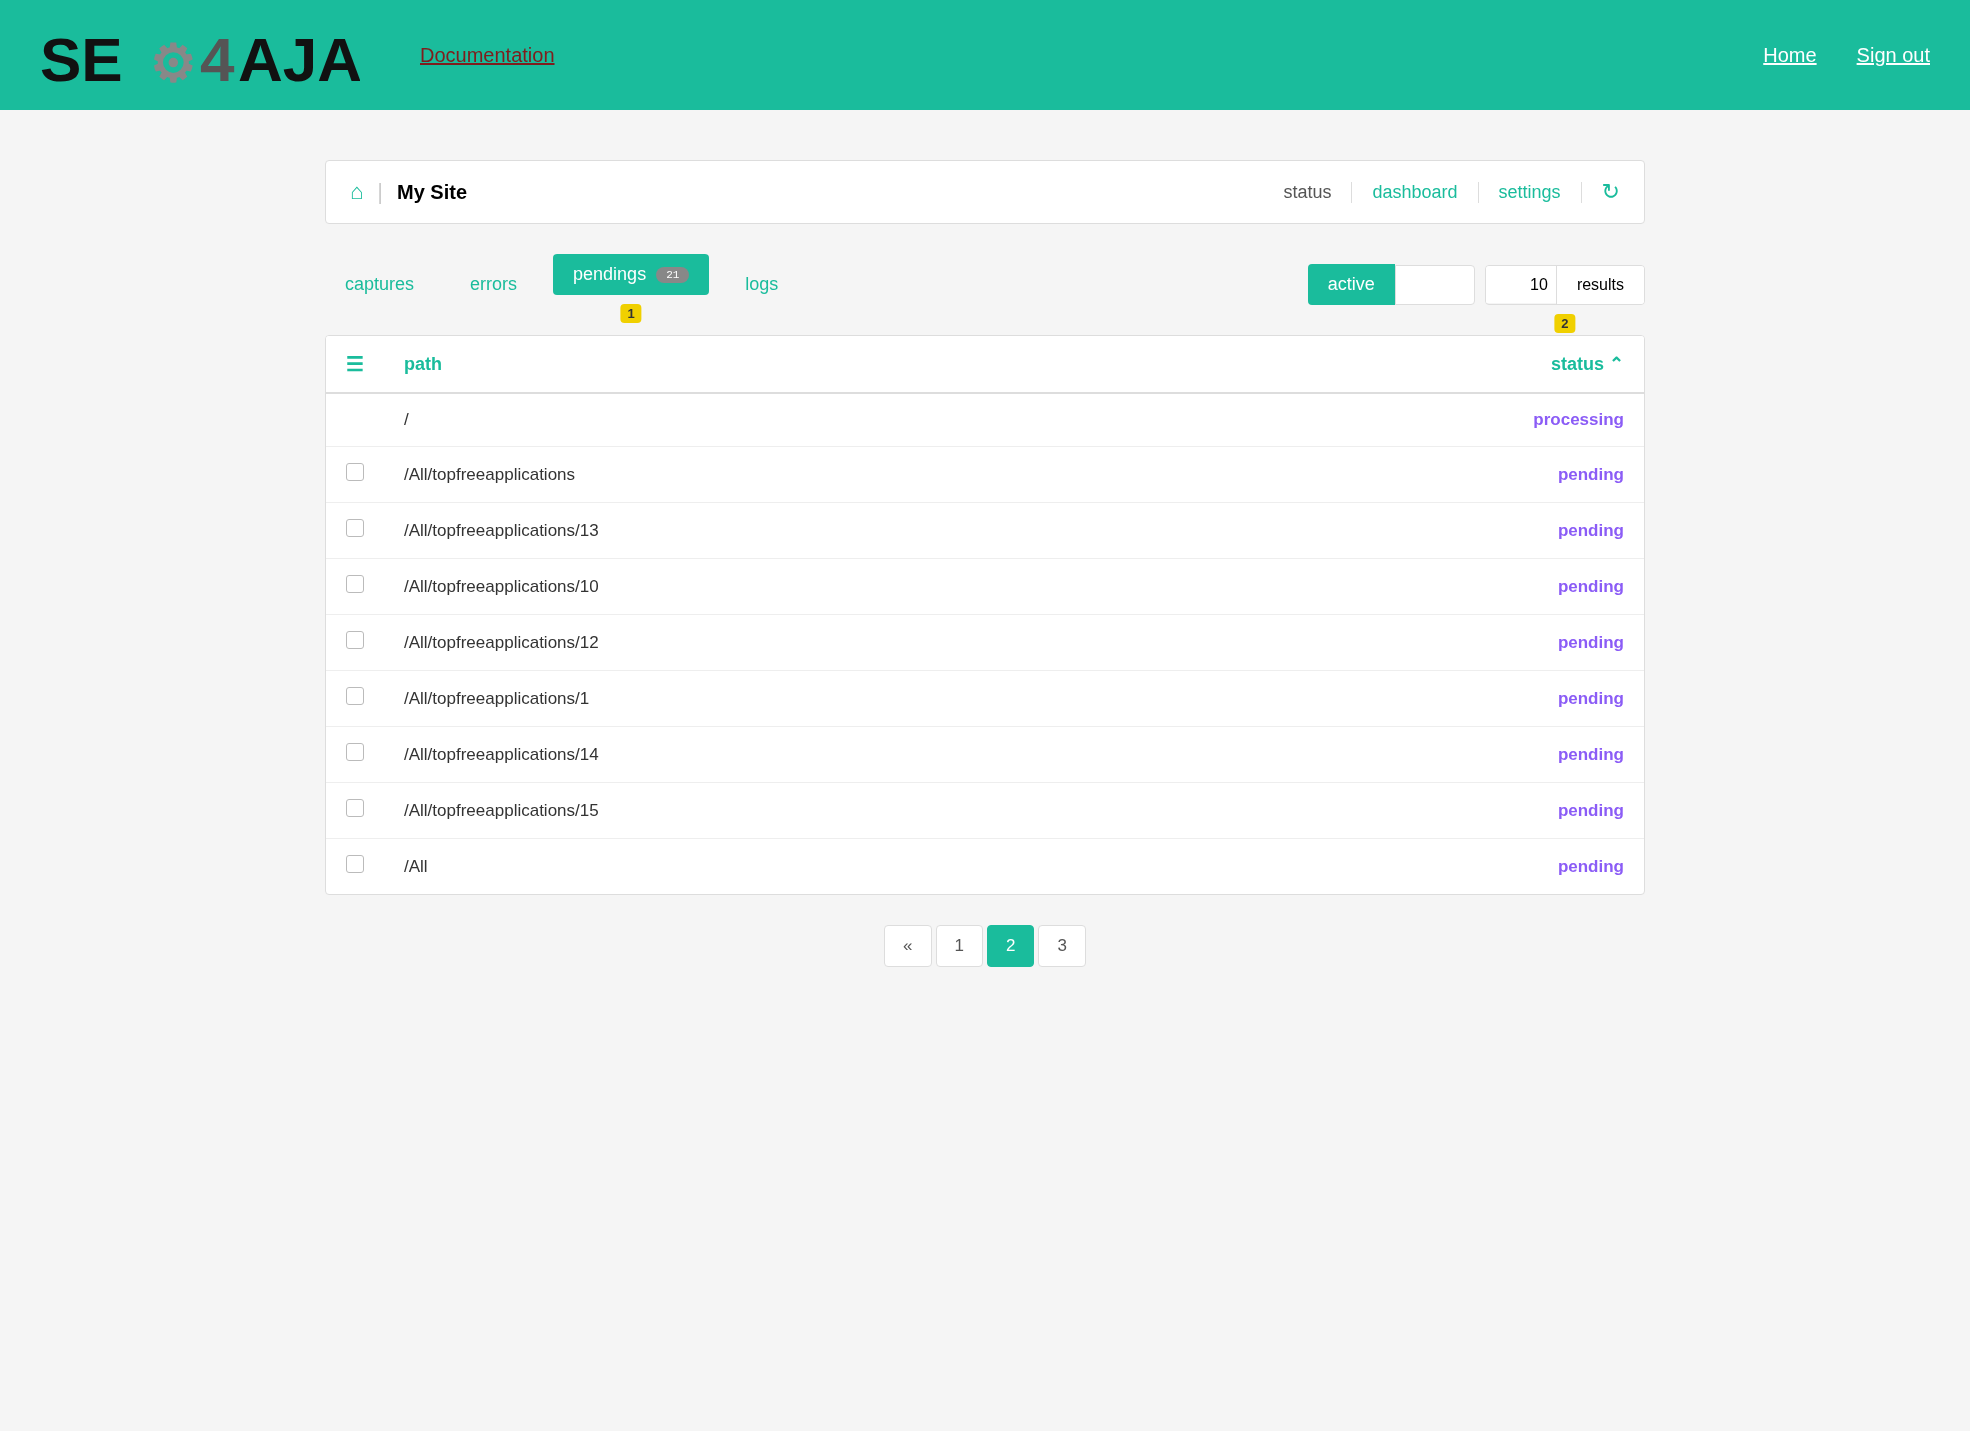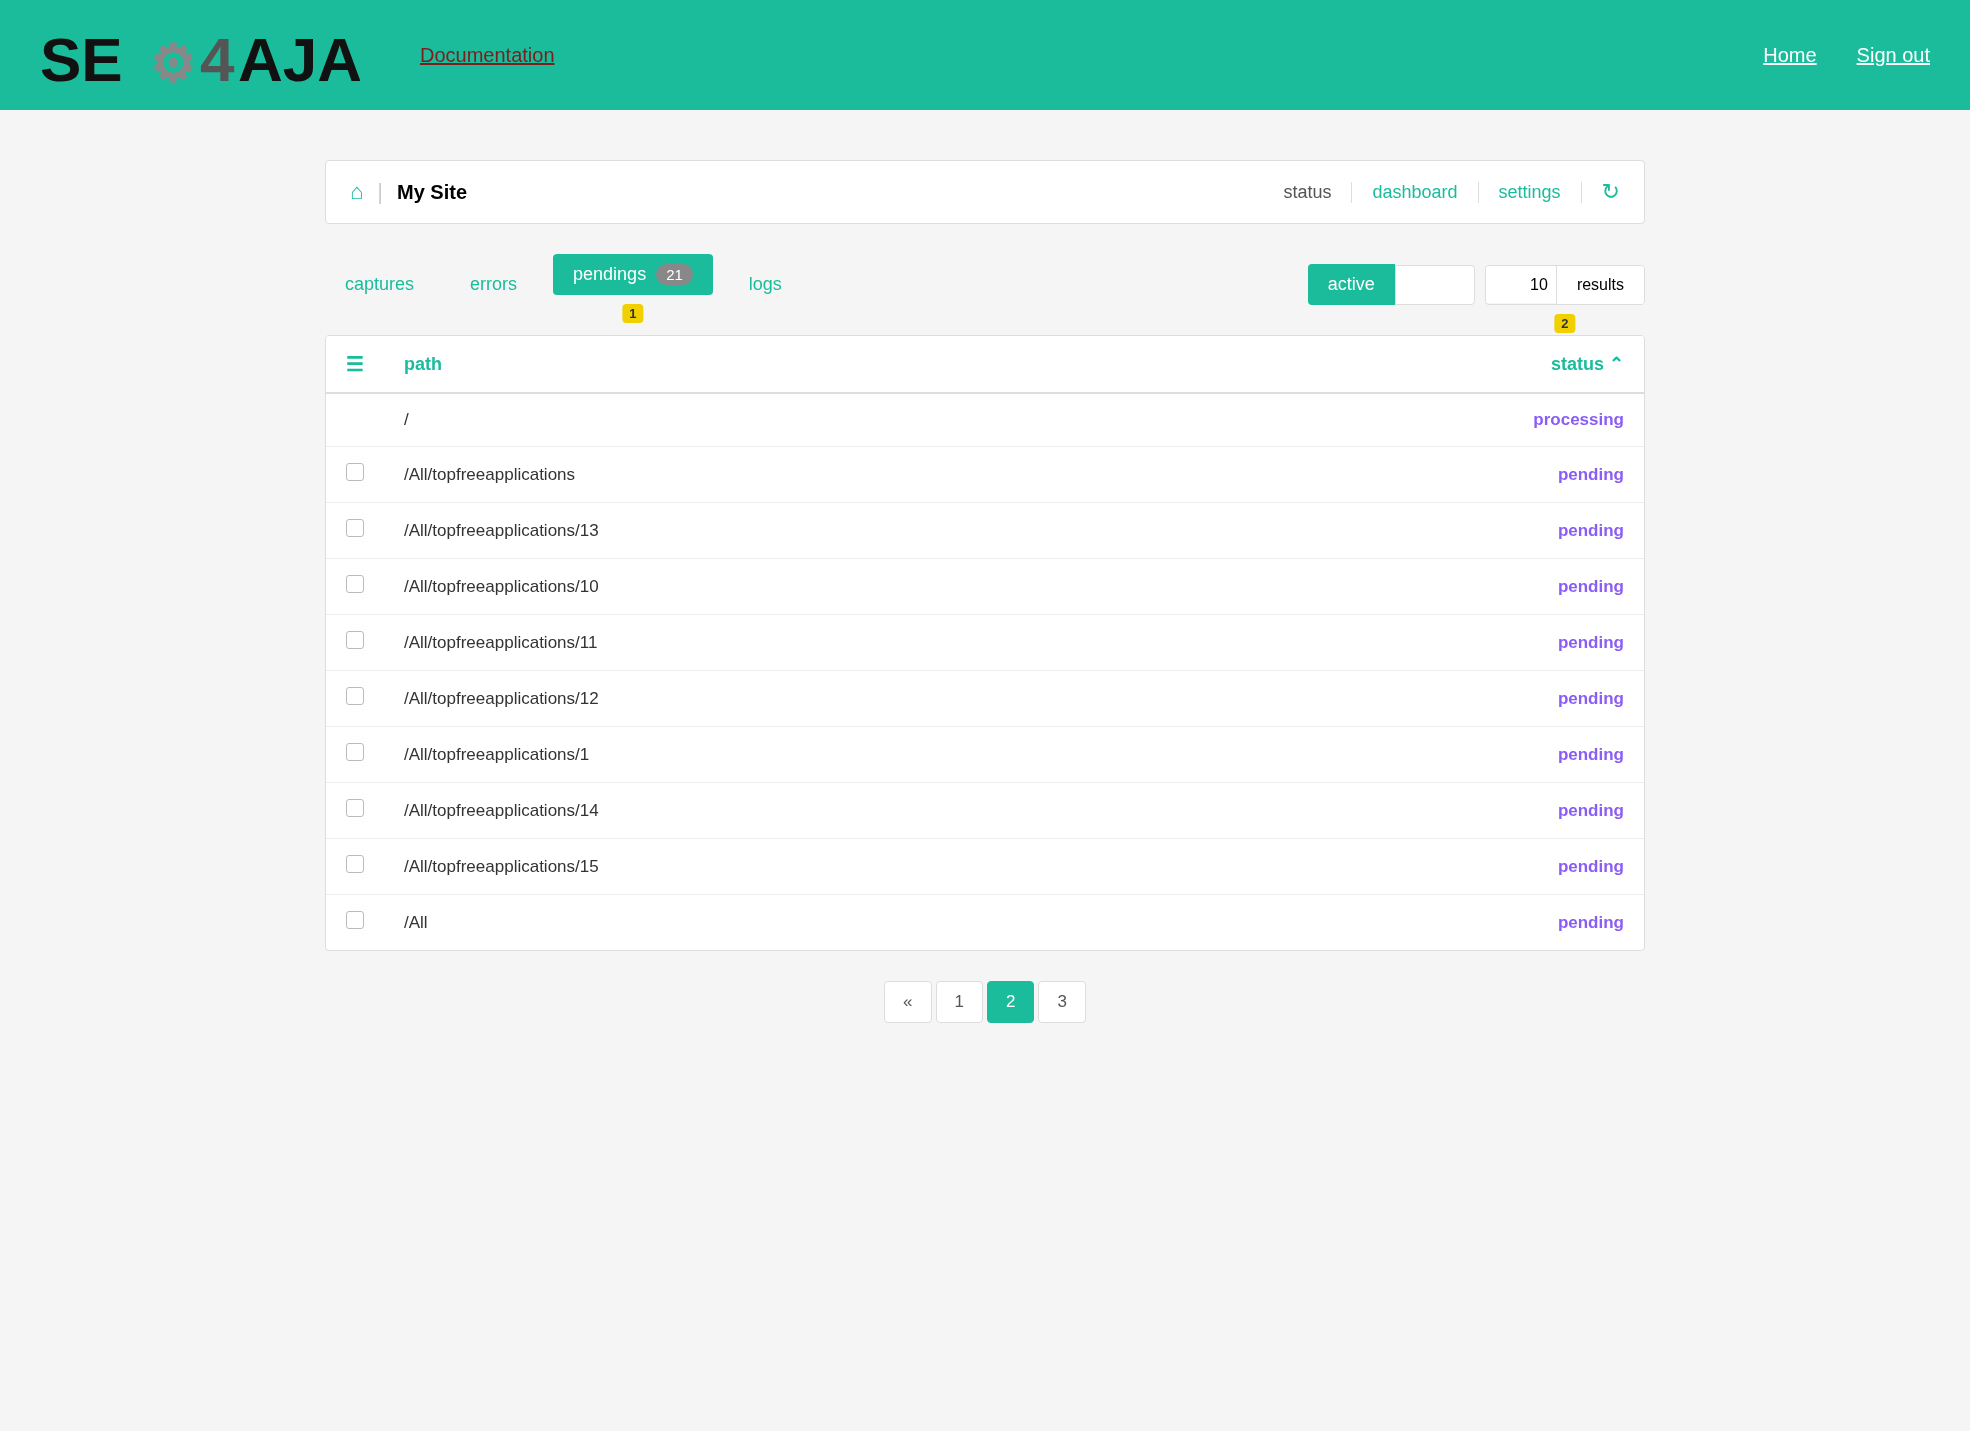--- a/index.html
+++ b/index.html
@@ -115,21 +115,22 @@
       border-radius: 4px;
       display: flex;
       align-items: center;
       gap: 10px;
     }
     .tab-badge {
       background: #888;
       color: white;
       border-radius: 12px;
       padding: 2px 10px;
-      font-size: 15px;
+      font-size: 11px;
+      font-family: Liberation Mono, monospace;
     }
     .tab-spacer { flex: 1; }
 
     
     .filter-area {
       display: flex;
       align-items: center;
       gap: 10px;
     }
     .active-btn {
@@ -357,25 +358,20 @@
             <td>/All/topfreeapplications/13</td>
             <td class="status-val">pending</td>
           </tr>
           <tr>
             <td class="check-col"><span class="check-box"></span></td>
             <td>/All/topfreeapplications/10</td>
             <td class="status-val">pending</td>
           </tr>
           <tr>
             <td class="check-col"><span class="check-box"></span></td>
-            <td>/All/topfreeapplications/11</td>
-            <td class="status-val">pending</td>
-          </tr>
-          <tr>
-            <td class="check-col"><span class="check-box"></span></td>
             <td>/All/topfreeapplications/12</td>
             <td class="status-val">pending</td>
           </tr>
           <tr>
             <td class="check-col"><span class="check-box"></span></td>
             <td>/All/topfreeapplications/1</td>
             <td class="status-val">pending</td>
           </tr>
           <tr>
             <td class="check-col"><span class="check-box"></span></td>

